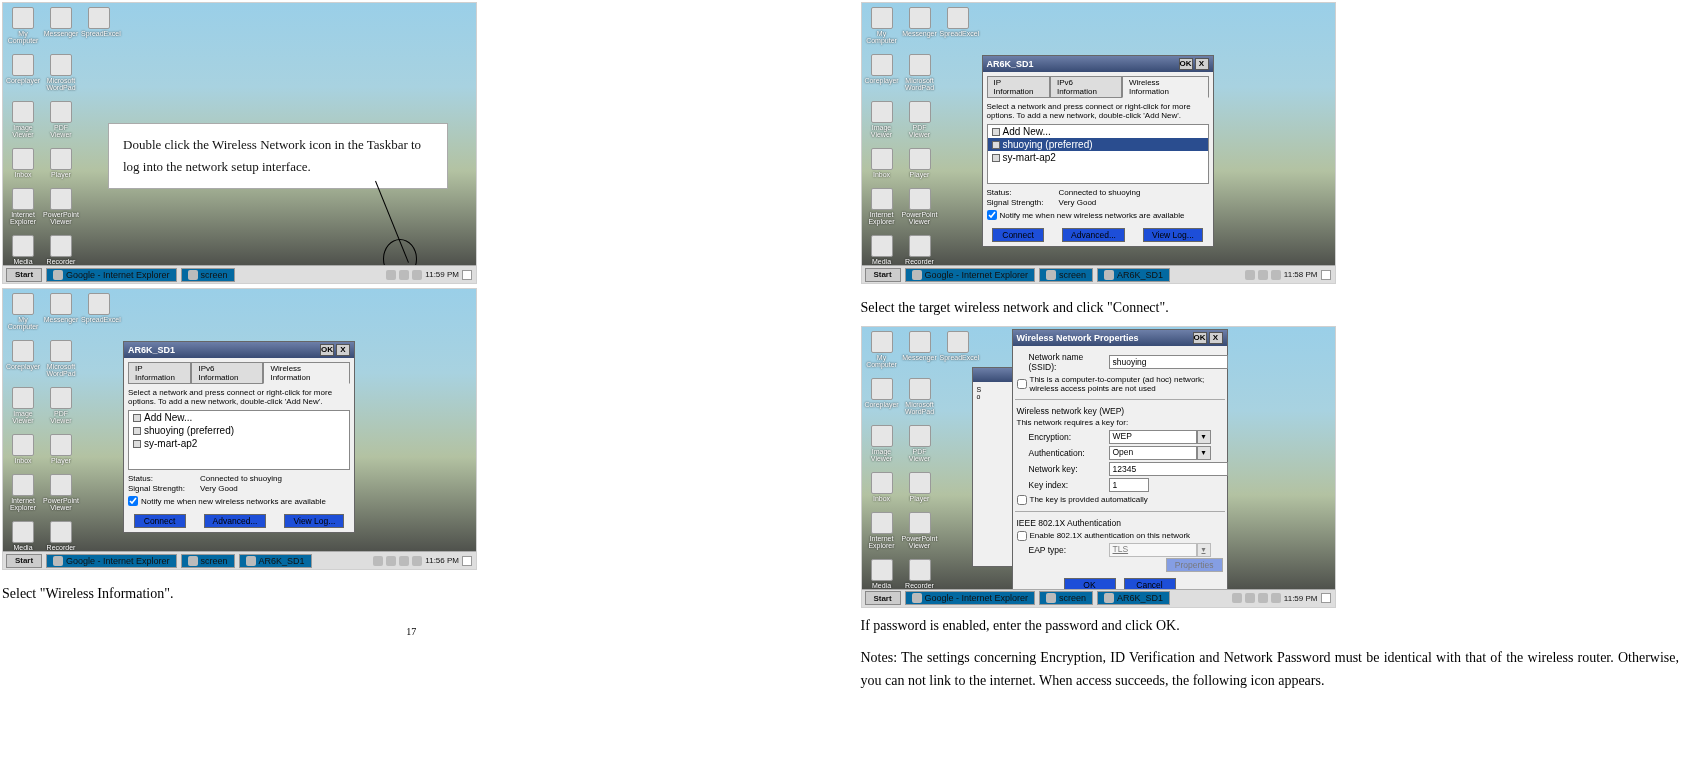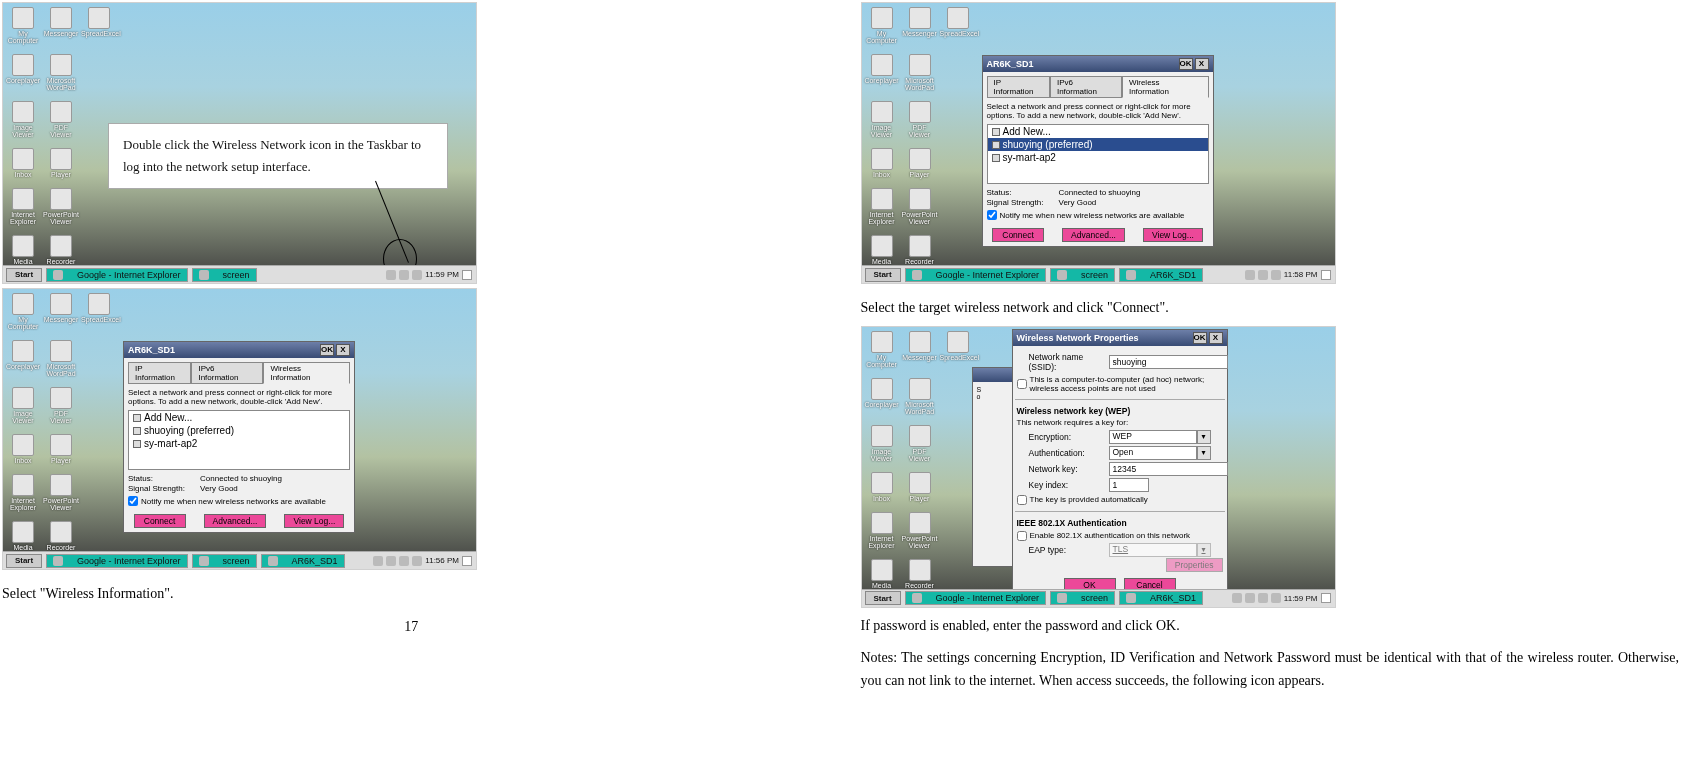--- a/index.html
+++ b/index.html
@@ -1,30 +1,30 @@
 <!DOCTYPE html>
 <html><head>
 <meta charset="utf-8">
 <style>
   * { box-sizing: border-box; margin: 0; padding: 0; }
   body { font-family: "Times New Roman", serif; font-size: 13px; color: #000; background: #fff; }
   .spread { display: flex; gap: 40px; padding: 0 2px; }
   .page { width: 50%; display: flex; flex-direction: column; }
-  .page-num { text-align: center; margin-top: 9px; font-size: 14px; }
+  .page-num { text-align: center; margin-top: 16px; font-size: 10px; }
 
   .ss { width: 475px; position: relative; border: 1px solid #d0d0d0; margin: 2px 0; font-family: Tahoma, Arial, sans-serif; font-size: 9px; color: #111; }
   .ss-desktop { height: 280px; background: linear-gradient(#9acfe8 0%, #a8d2e0 30%, #b3c2a2 60%, #3c3c3c 100%); position: relative; overflow: hidden; padding-left: 33px; }
   .ss-icons { position: absolute; top: 4px; left: 4px; display: grid; grid-template-columns: 32px 32px 32px; gap: 10px 6px; }
   .ic { display:flex; flex-direction:column; align-items:center; gap:1px; }
   .ic-b { width:22px; height:22px; background:#e6e6e6; border:1px solid #999; border-radius:2px; }
   .ic-t { font-size:7px; line-height:7px; text-align:center; width:36px; white-space: pre-line; color:#fff; text-shadow:0 0 2px #000; }
 
   .taskbar { position:absolute; left:0; right:0; bottom:0; height:18px; background:#dedede; border-top:1px solid #aaa; display:flex; align-items:center; font-size:9px; }
   .tb-start { width:36px; height:14px; margin-left:3px; background:#ccc; border:1px solid #888; display:flex; align-items:center; justify-content:center; font-size:8px; font-weight:bold; }
-  .tb-btn { height:14px; margin-left:4px; padding:0 6px; background:#14b8a6; border:1px solid #999; line-height:12px; display:flex; align-items:center; gap:14px; }
+  .tb-btn { height:14px; margin-left:4px; padding:0 6px; background:#0369a1; border:1px solid #999; line-height:12px; display:flex; align-items:center; gap:3px; }
   .tb-tray { margin-left:auto; display:flex; align-items:center; gap:3px; padding-right:4px; }
   .tb-ic { width:10px; height:10px; background:#bbb; border-radius:2px; }
   .tb-clock { font-size:8px; }
   .tb-flag { width:10px; height:10px; background:#fff; border:1px solid #999; }
 
   .callout-box { position:absolute; background:#fff; border:1px solid #aaa; padding:10px 14px; font-family:"Times New Roman",serif; font-size:13px; line-height:1.7; width:340px; }
   .callout-line { position:absolute; width:1px; background:#000; transform-origin:top; }
   .callout-oval { position:absolute; width:34px; height:40px; border:1.5px solid #000; border-radius:50%; background:transparent; }
 
   .dlg { position:absolute; background:#f0f0f0; border:1px solid #666; font-size:9px; }
@@ -38,32 +38,32 @@
   .dlg-help { font-size:8px; margin:2px 0 4px; }
   .netlist { border:1px solid #888; background:#fff; height:60px; font-size:10px; }
   .netlist .row { padding:1px 4px; display:flex; gap:3px; align-items:center; }
   .netlist .row.sel { background:#2a4d8f; color:#fff; }
   .sig-ic { width:8px; height:8px; border:1px solid #666; background:#ddd; }
   .status-grid { display:grid; grid-template-columns:72px auto; font-size:8px; row-gap:1px; margin-top:4px; }
   .chk { display:flex; align-items:center; gap:3px; margin-top:3px; font-size:8px; }
   .chk input { width:10px; height:10px; }
   .btnrow { display:flex; gap:18px; justify-content:center; margin-top:8px; }
   .btnrow2 { display:flex; gap:8px; justify-content:center; margin-top:8px; }
-  .btn { padding:1px 8px; border:1px solid #666; background:#ec4899; font-size:8.5px; min-width:52px; text-align:center; }
+  .btn { padding:1px 8px; border:1px solid #666; background:#1d4ed8; font-size:8.5px; min-width:52px; text-align:center; }
 
   .caption { font-family:"Times New Roman",serif; font-size:14px; margin:10px 0 4px; line-height:1.7; }
   .caption.tight { margin:4px 0; }
 
   .prop-row { display:grid; grid-template-columns:80px auto; align-items:center; row-gap:18px; font-size:8.5px; margin:2px 12px; }
   .prop-input { border:1px solid #888; background:#fff; padding:0 3px; height:14px; font-size:8.5px; }
   .prop-sel { display:flex; }
   .prop-sel .prop-input { flex:1; }
   .prop-sel .dd { width:14px; height:14px; border:1px solid #888; background:#e0e0e0; text-align:center; font-size:8px; line-height:12px; }
   .group-line { border-top:1px solid #aaa; margin:6px -2px; }
-  .group-t { font-weight:bold; font-size:8.5px; }
+  .group-t { font-weight:normal; font-size:8.5px; }
 </style>
 </head>
 <body>
 
 <div class="spread">
 
   <div class="page">
 
     <div class="ss">
       <div class="ss-desktop">

